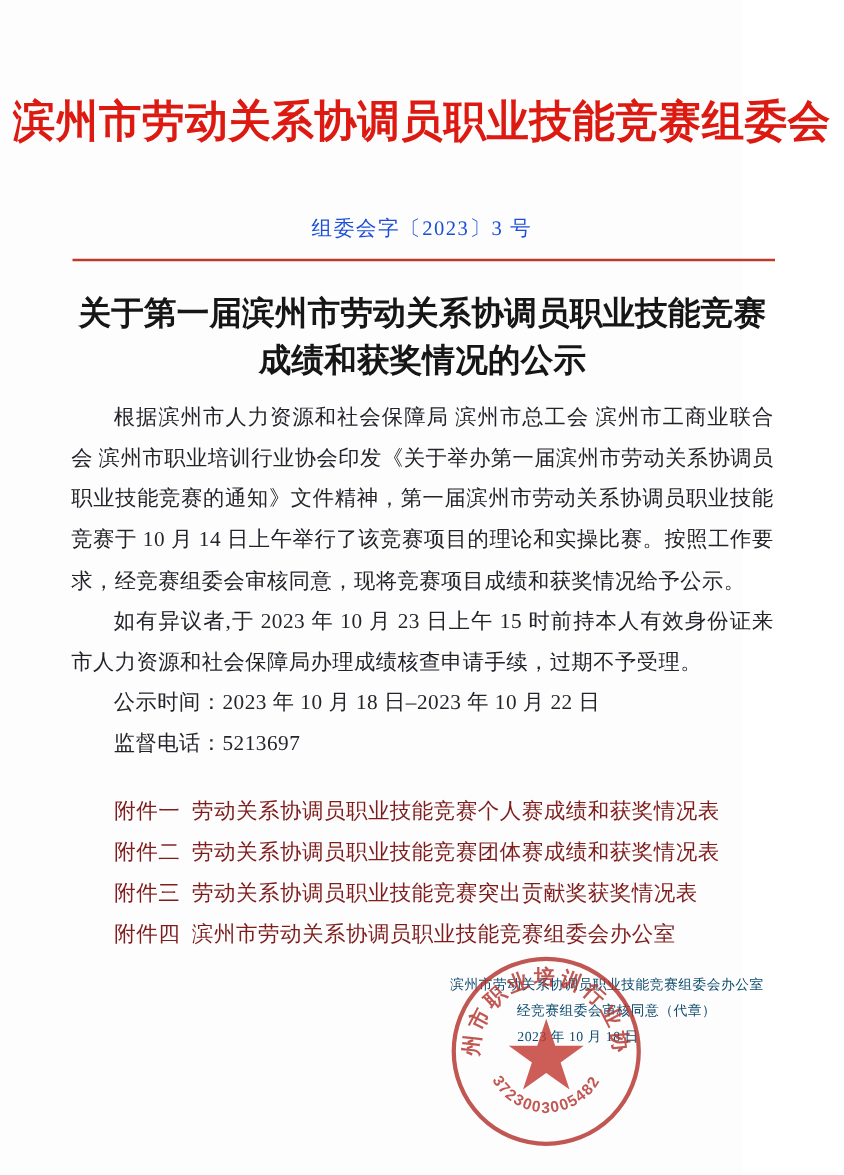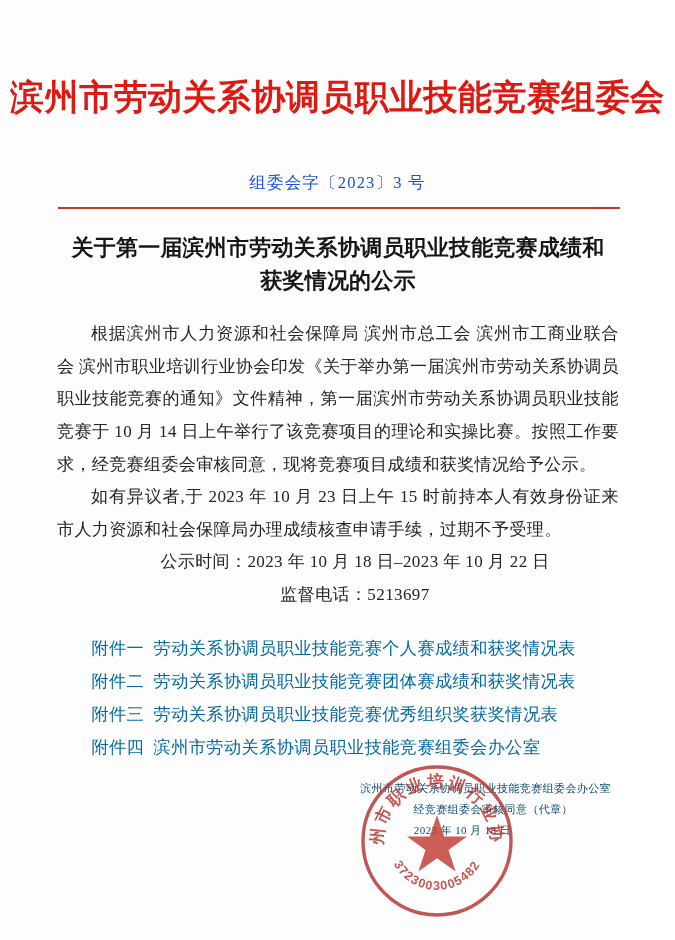--- a/index.html
+++ b/index.html
@@ -63,21 +63,21 @@
     background: #C0392B;
   }
 
   
   .doc-title {
     position: absolute;
     top: 232px;
     left: 62px;
     width: 552px;
     text-align: center;
-    font-size: 22px;
+    font-size: 26px;
     font-weight: 700;
     line-height: 1.48;
     letter-spacing: 0.2px;
     color: #161616;
   }
 
   
   .body-block {
     position: absolute;
     top: 318px;
@@ -92,34 +92,34 @@
     text-indent: 2em;
     text-align: justify;
     text-justify: inter-ideograph;
     margin: 0;
   }
   .para + .para { margin-top: 0px; }
 
   .info-line {
     margin: 0;
     text-indent: 2em;
-    text-align: center;
+    text-align: left;
     white-space: nowrap;
   }
 
   
   .attachments {
     position: absolute;
     top: 632px;
     left: 57px;
     width: 562px;
     font-size: 17.2px;
     line-height: 1.92;
     letter-spacing: 0.4px;
-    color: #0369a1;
+    color: #7f1d1d;
   }
   .attach-line {
     margin: 0;
     text-indent: 2em;
     white-space: nowrap;
   }
   .attach-label { margin-right: 0.55em; }
 
   
   .signature {
@@ -170,21 +170,21 @@
   </div>
 
   <div class="attachments">
     <p class="attach-line">
       <span class="attach-label">附件一</span><span>劳动关系协调员职业技能竞赛个人赛成绩和获奖情况表</span>
     </p>
     <p class="attach-line">
       <span class="attach-label">附件二</span><span>劳动关系协调员职业技能竞赛团体赛成绩和获奖情况表</span>
     </p>
     <p class="attach-line">
-      <span class="attach-label">附件三</span><span>劳动关系协调员职业技能竞赛优秀组织奖获奖情况表</span>
+      <span class="attach-label">附件三</span><span>劳动关系协调员职业技能竞赛突出贡献奖获奖情况表</span>
     </p>
     <p class="attach-line">
       <span class="attach-label">附件四</span><span>滨州市劳动关系协调员职业技能竞赛组委会办公室</span>
     </p>
   </div>
 
   <div class="signature">
     <p class="sig-line l1">滨州市劳动关系协调员职业技能竞赛组委会办公室</p>
     <p class="sig-line l2">经竞赛组委会审核同意（代章）</p>
     <p class="sig-line l3">2023 年 10 月 18 日</p>

